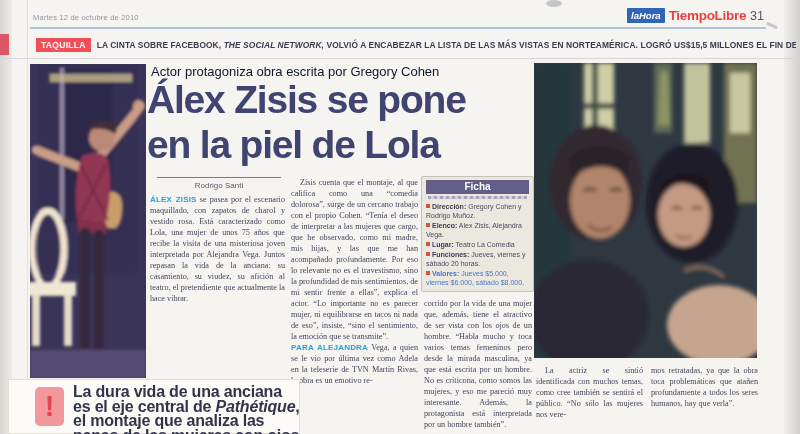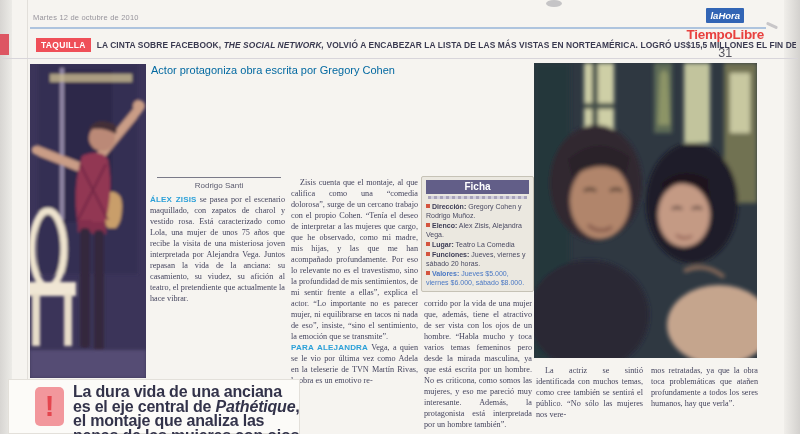--- a/index.html
+++ b/index.html
@@ -12,38 +12,38 @@
   .scan-fold { left:27px; top:0; width:1px; height:434px; background:#e2dfda; }
   .scan-edge-right { right:0; top:0; width:16px; height:434px;
       background:linear-gradient(270deg,#d3d1ce,#f0eeea); }
   .smudge-top { left:546px; top:0; width:16px; height:7px; background:#8a8a92;
       opacity:.45; border-radius:50%; }
   .mark-right { right:22px; top:24px; width:12px; height:3px; background:#9a98a0;
       opacity:.5; transform:rotate(24deg); border-radius:2px; }
 
   
   .date { left:33px; top:13px; font-size:7.5px; color:#97949c; letter-spacing:.2px; }
-  .brand { right:36px; top:8px; display:flex; align-items:center; gap:4px;flex-direction:column; }
+  .brand { right:36px; top:8px; display:flex; align-items:center; gap:4px; }
   .brand-lahora { background:#3265b5; color:#fff; font-weight:bold; font-style:italic;
       font-size:9.5px; padding:2px 4px; border-radius:1px; }
   .brand-tl { color:#e8413f; font-weight:bold; font-size:13.5px; letter-spacing:-.3px; }
   .brand-page { color:#55555f; font-size:12.5px; }
   .header-rule { left:30px; right:34px; top:27px; height:2px; background:#aec4de; }
 
   
   .taquilla-sliver { left:0; top:34px; width:9px; height:21px; background:#dd5663; }
   .taquilla { left:36px; top:38px; right:4px; display:flex; align-items:center; gap:6px;
       white-space:nowrap; overflow:hidden; }
   .taquilla-tag { background:#ef4f58; color:#fff; font-weight:bold; font-size:8.5px;
       padding:2px 5px; letter-spacing:.3px; flex:0 0 auto; }
   .taquilla-text { font-size:8.4px; font-weight:bold; color:#3a3a50; letter-spacing:.1px; }
   .taquilla-rule { left:2px; right:2px; top:58px; height:1px; background:#d8d5da; }
 
   
-  .kicker { left:151px; top:64px; font-size:11px; color:#0369a1;text-align:center; }
+  .kicker { left:151px; top:64px; font-size:13px; color:#0f172a;text-align:center; }
   .headline { left:147px; top:77px; width:402px; font-size:39px; font-weight:bold;
       color:#3f4470; line-height:45px; letter-spacing:-1.2px; }
   .byline-rule { left:157px; top:177px; width:124px; height:1px; background:#7a7a88; }
   .byline { left:157px; top:181px; width:124px; text-align:center; font-size:8px; color:#5b5b6e; }
 
   
   .bodytext { font-family:"Liberation Serif","DejaVu Serif",serif; font-size:8.2px;
       line-height:11px; color:#45455e; text-align:justify; }
   .col1 { left:150px; top:194px; width:135px; }
   .col2 { left:291px; top:177px; width:127px; }
@@ -138,20 +138,24 @@
         <rect x="62" y="158" width="14" height="12" fill="#7e2a48"></rect>
         <rect x="50" y="164" width="10" height="120" rx="4" fill="#2c2438"></rect>
         <rect x="64" y="166" width="10" height="122" rx="4" fill="#2c2438"></rect>
         <rect x="0" y="286" width="116" height="28" fill="#4d4a72"></rect>
       </g>
       <rect width="116" height="314" fill="#dd8899" opacity="0.06"></rect>
     </svg>
   </div>
 
   <div class="abs kicker">Actor protagoniza obra escrita por Gregory Cohen</div>
+  <div class="abs headline">
+    <div>Álex Zisis se pone</div>
+    <div>en la piel de Lola</div>
+  </div>
 
   <div class="abs byline-rule"></div>
   <div class="abs byline">Rodrigo Santi</div>
 
   <div class="abs col1 bodytext">
     <p style="margin:0"><span class="lead-blue">ÁLEX ZISIS</span><span> se pasea por el escenario maquillado, con zapatos de charol y vestido rosa. Está caracterizado como Lola, una mujer de unos 75 años que recibe la visita de una misteriosa joven interpretada por Alejandra Vega. Juntos repasan la vida de la anciana: su casamiento, su viudez, su afición al teatro, el pretendiente que actualmente la hace vibrar.</span></p>
   </div>
 
   <div class="abs col2 bodytext">
     <p style="margin:0" class="p-indent"><span>Zisis cuenta que el montaje, al que califica como una “comedia dolorosa”, surge de un cercano trabajo con el propio Cohen. “Tenía el deseo de interpretar a las mujeres que cargo, que he observado, como mi madre, mis hijas, y las que me han acompañado profundamente. Por eso lo relevante no es el travestismo, sino la profundidad de mis sentimientos, de mi sentir frente a ellas”, explica el actor. “Lo importante no es parecer mujer, ni equilibrarse en tacos ni nada de eso”, insiste, “sino el sentimiento, la emoción que se transmite”.</span></p>

